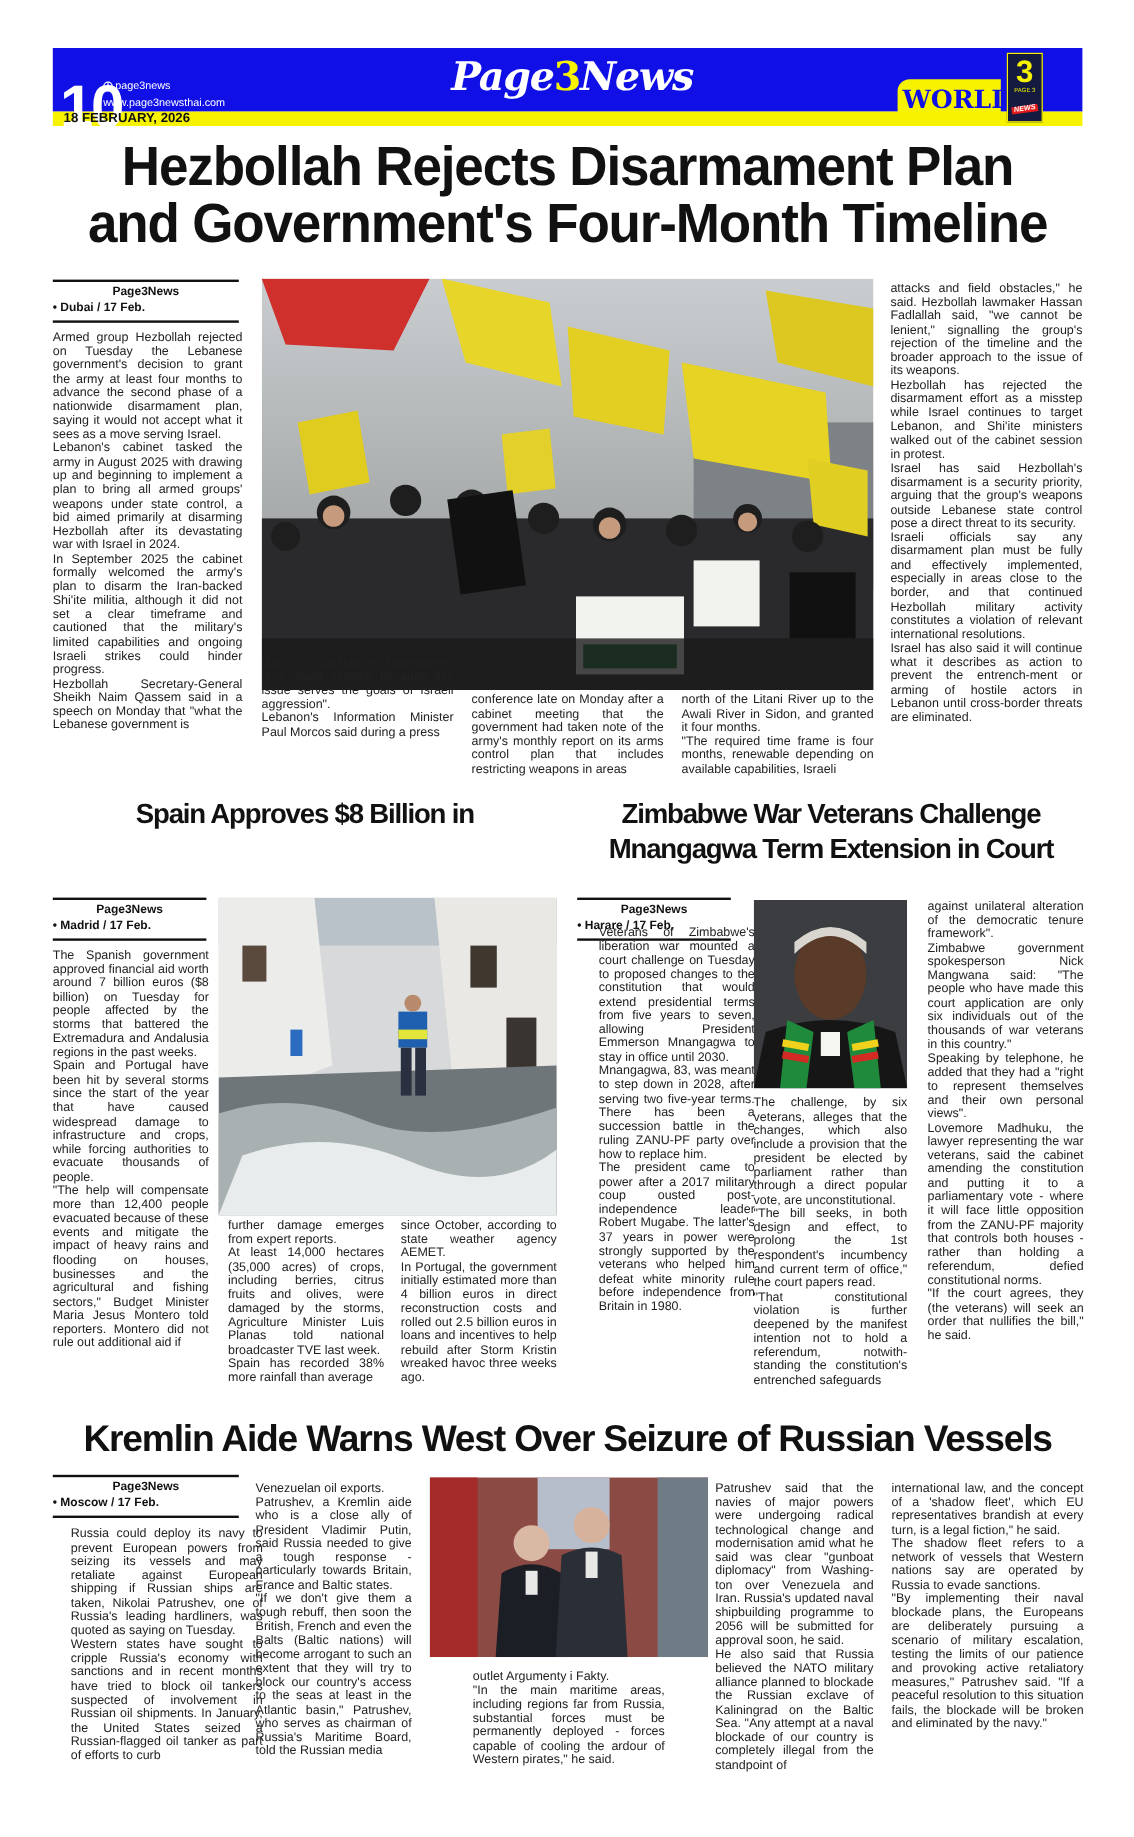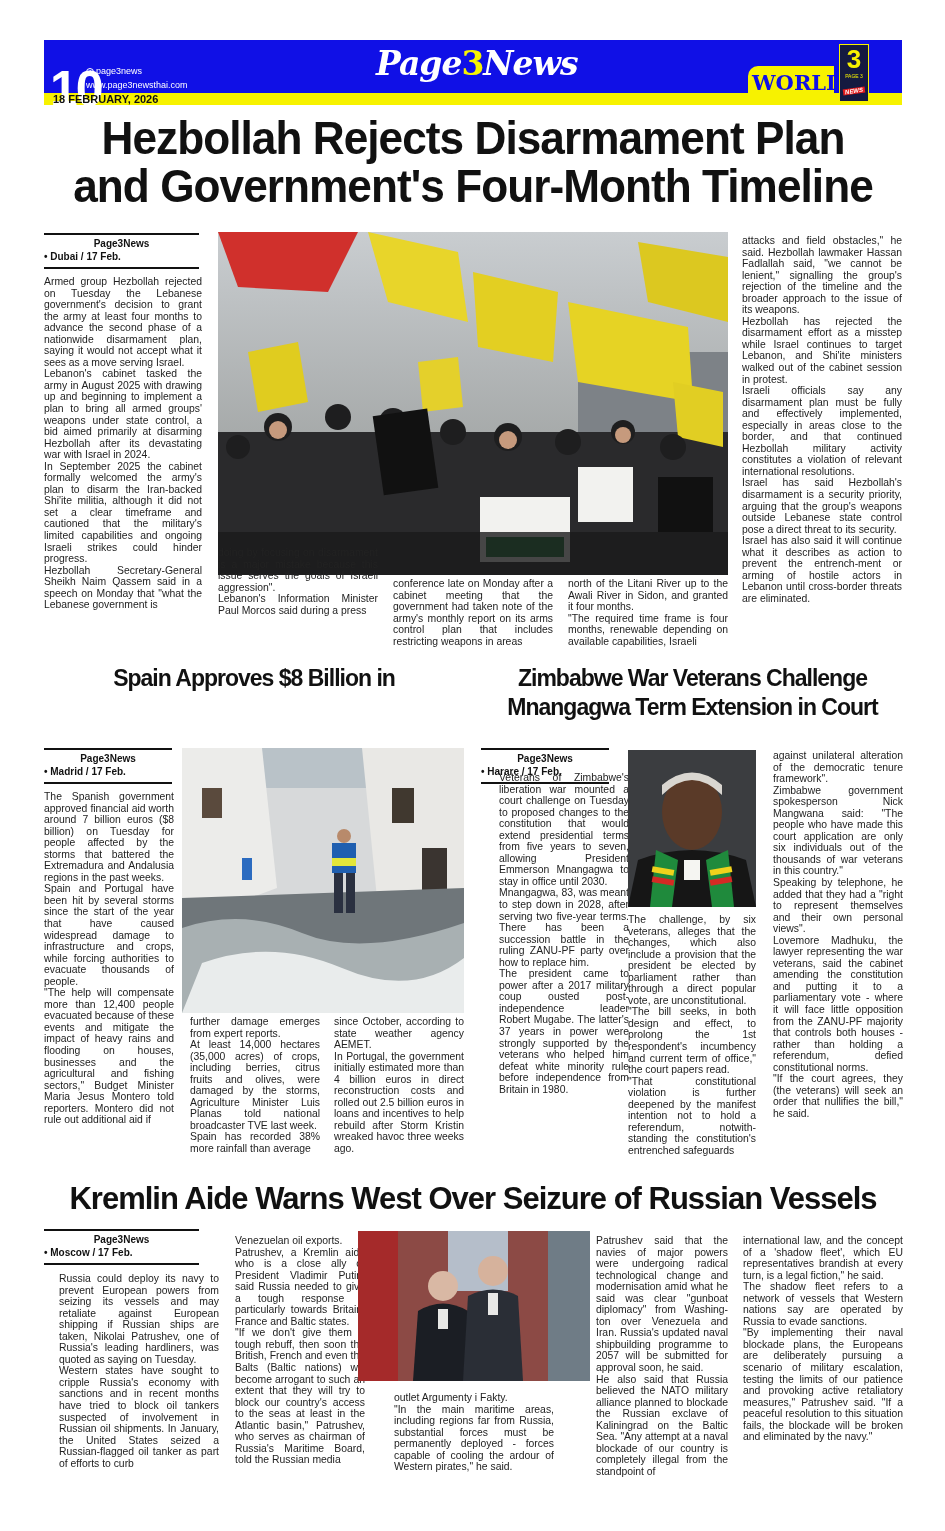--- a/index.html
+++ b/index.html
@@ -142,22 +142,22 @@
 <div class="abs col" style="left:393px; top:578px; width:160px; height:84px;">
     <p>conference late on Monday after a cabinet meeting that the government had taken note of the army's monthly report on its arms control plan that includes restricting weapons in areas</p>
   </div>
 <div class="abs col" style="left:568px; top:578px; width:160px; height:84px;">
     <p>north of the Litani River up to the Awali River in Sidon, and granted it four months.</p>
     <p>"The required time frame is four months, renewable depending on available capabilities, Israeli</p>
   </div>
 <div class="abs col" style="left:742px; top:235px; width:160px; height:425px;">
     <p>attacks and field obstacles," he said. Hezbollah lawmaker Hassan Fadlallah said, "we cannot be lenient," signalling the group's rejection of the timeline and the broader approach to the issue of its weapons.</p>
     <p>Hezbollah has rejected the disarmament effort as a misstep while Israel continues to target Lebanon, and Shi'ite ministers walked out of the cabinet session in protest.</p>
+    <p>Israel has said Hezbollah's disarmament is a security priority, arguing that the group's weapons outside Lebanese state control pose a direct threat to its security.</p>
     <p>Israeli officials say any disarmament plan must be fully and effectively implemented, especially in areas close to the border, and that continued Hezbollah military activity constitutes a violation of relevant international resolutions.</p>
-    <p>Israel has said Hezbollah's disarmament is a security priority, arguing that the group's weapons outside Lebanese state control pose a direct threat to its security.</p>
     <p>Israel has also said it will continue what it describes as action to prevent the entrench-ment or arming of hostile actors in Lebanon until cross-border threats are eliminated.</p>
   </div>
 
 <div class="abs hl hl-sub hl-spain">
   <div>Spain Approves $8 Billion in</div>
 </div>
 
 <div class="abs dateline" style="left:44px; top:748px; width:128px;">
   <div class="rule"></div>
   <div class="src">Page3News</div>
@@ -255,21 +255,21 @@
   <div class="rule"></div>
   <div class="src">Page3News</div>
   <div class="loc">• Moscow /  17 Feb.</div>
   <div class="rule"></div>
 </div>
 
 <div class="abs col" style="left:59px; top:1273px; width:160px; height:230px;">
     <p>Russia could deploy its navy to prevent European powers from seizing its vessels and may retaliate against European shipping if Russian ships are taken, Nikolai Patrushev, one of Russia's leading hardliners, was quoted as saying on Tuesday.</p>
     <p>Western states have sought to cripple Russia's economy with sanctions and in recent months have tried to block oil tankers suspected of involvement in Russian oil shipments. In January, the United States seized a Russian-flagged oil tanker as part of efforts to curb</p>
   </div>
-<div class="abs col" style="left:235px; top:1235px; width:130px; height:268px;">
+<div class="abs col" style="left:213px; top:1235px; width:130px; height:268px;">
     <p>Venezuelan oil exports.</p>
     <p>Patrushev, a Kremlin aide who is a close ally of President Vladimir Putin, said Russia needed to give a tough response - particularly towards Britain, France and Baltic states.</p>
     <p>"If we don't give them a tough rebuff, then soon the British, French and even the Balts (Baltic nations) will become arrogant to such an extent that they will try to block our country's access to the seas at least in the Atlantic basin," Patrushev, who serves as chairman of Russia's Maritime Board, told the Russian media</p>
   </div>
 
 <div class="abs photo" style="left:358px; top:1231px; width:232px; height:150px;" aria-label="Vladimir Putin and Nikolai Patrushev walking together">
   <svg viewBox="0 0 232 150" preserveAspectRatio="none">
     <rect width="232" height="150" fill="#8c4a45"></rect>
     <rect x="0" y="0" width="40" height="150" fill="#a52a2a"></rect>
     <rect x="190" y="0" width="42" height="150" fill="#6f7c86"></rect>
@@ -281,20 +281,20 @@
     <rect x="80" y="78" width="10" height="20" fill="#e8e8e6"></rect>
     <rect x="130" y="62" width="10" height="22" fill="#e8e8e6"></rect>
   </svg>
 </div>
 
 <div class="abs col" style="left:394px; top:1392px; width:160px; height:110px;">
     <p>outlet Argumenty i Fakty.</p>
     <p>"In the main maritime areas, including regions far from Russia, substantial forces must be permanently deployed - forces capable of cooling the ardour of Western pirates," he said.</p>
   </div>
 <div class="abs col" style="left:596px; top:1235px; width:132px; height:268px;">
-    <p>Patrushev said that the navies of major powers were undergoing radical technological change and modernisation amid what he said was clear "gunboat diplomacy" from Washing-ton over Venezuela and Iran. Russia's updated naval shipbuilding programme to 2057 will be submitted for approval soon, he said.</p>
+    <p>Patrushev said that the navies of major powers were undergoing radical technological change and modernisation amid what he said was clear "gunboat diplomacy" from Washing-ton over Venezuela and Iran. Russia's updated naval shipbuilding programme to 2056 will be submitted for approval soon, he said.</p>
     <p>He also said that Russia believed the NATO military alliance planned to blockade the Russian exclave of Kaliningrad on the Baltic Sea. "Any attempt at a naval blockade of our country is completely illegal from the standpoint of</p>
   </div>
 <div class="abs col" style="left:743px; top:1235px; width:160px; height:268px;">
     <p>international law, and the concept of a 'shadow fleet', which EU representatives brandish at every turn, is a legal fiction," he said.</p>
     <p>The shadow fleet refers to a network of vessels that Western nations say are operated by Russia to evade sanctions.</p>
     <p>"By implementing their naval blockade plans, the Europeans are deliberately pursuing a scenario of military escalation, testing the limits of our patience and provoking active retaliatory measures," Patrushev said. "If a peaceful resolution to this situation fails, the blockade will be broken and eliminated by the navy."</p>
   </div>
 
 </body></html>

